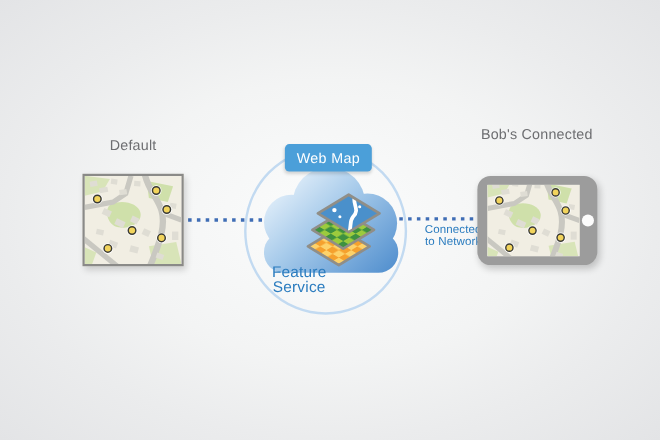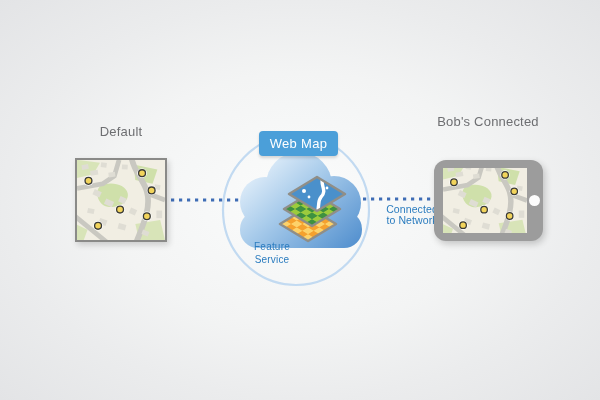--- a/index.html
+++ b/index.html
@@ -11,21 +11,21 @@
   .overlay{position:absolute;left:0;top:0;}
   .label-gray{color:#6D6E71;font-size:13px;letter-spacing:.2px;text-align:center;position:absolute;}
   .label-blue{color:#2B7CBF;text-align:center;position:absolute;}
   .webmap-btn{
     position:absolute;left:259px;top:118px;width:79px;height:25px;border-radius:4px;
     background:#4B9FD9;color:#FFFFFF;font-size:13px;letter-spacing:.3px;
     display:flex;align-items:center;justify-content:center;
     box-shadow:0 2px 3px rgba(0,0,0,.15);
     margin-top:13px;
   }
-  .feature-label{left:237px;top:241px;width:70px;font-size:10px;line-height:12.5px;letter-spacing:.2px;}
+  .feature-label{left:237px;top:241px;width:70px;font-size:14px;line-height:12.5px;letter-spacing:.2px;}
   .conn-label{left:383px;top:204px;width:58px;font-size:10.5px;line-height:11px;letter-spacing:.1px;}
   .default-label{left:75px;top:124px;width:92px;}
   .device-label{left:428px;top:114px;width:120px;line-height:16px;}
   .map-box{
     position:absolute;left:75px;top:158px;width:92px;height:84px;box-sizing:border-box;
     border:2px solid #8A8A88;background:#F1EEE3;
     box-shadow:2px 3px 6px rgba(0,0,0,.16);
   }
   .map-box svg{display:block;}
   .tablet{

